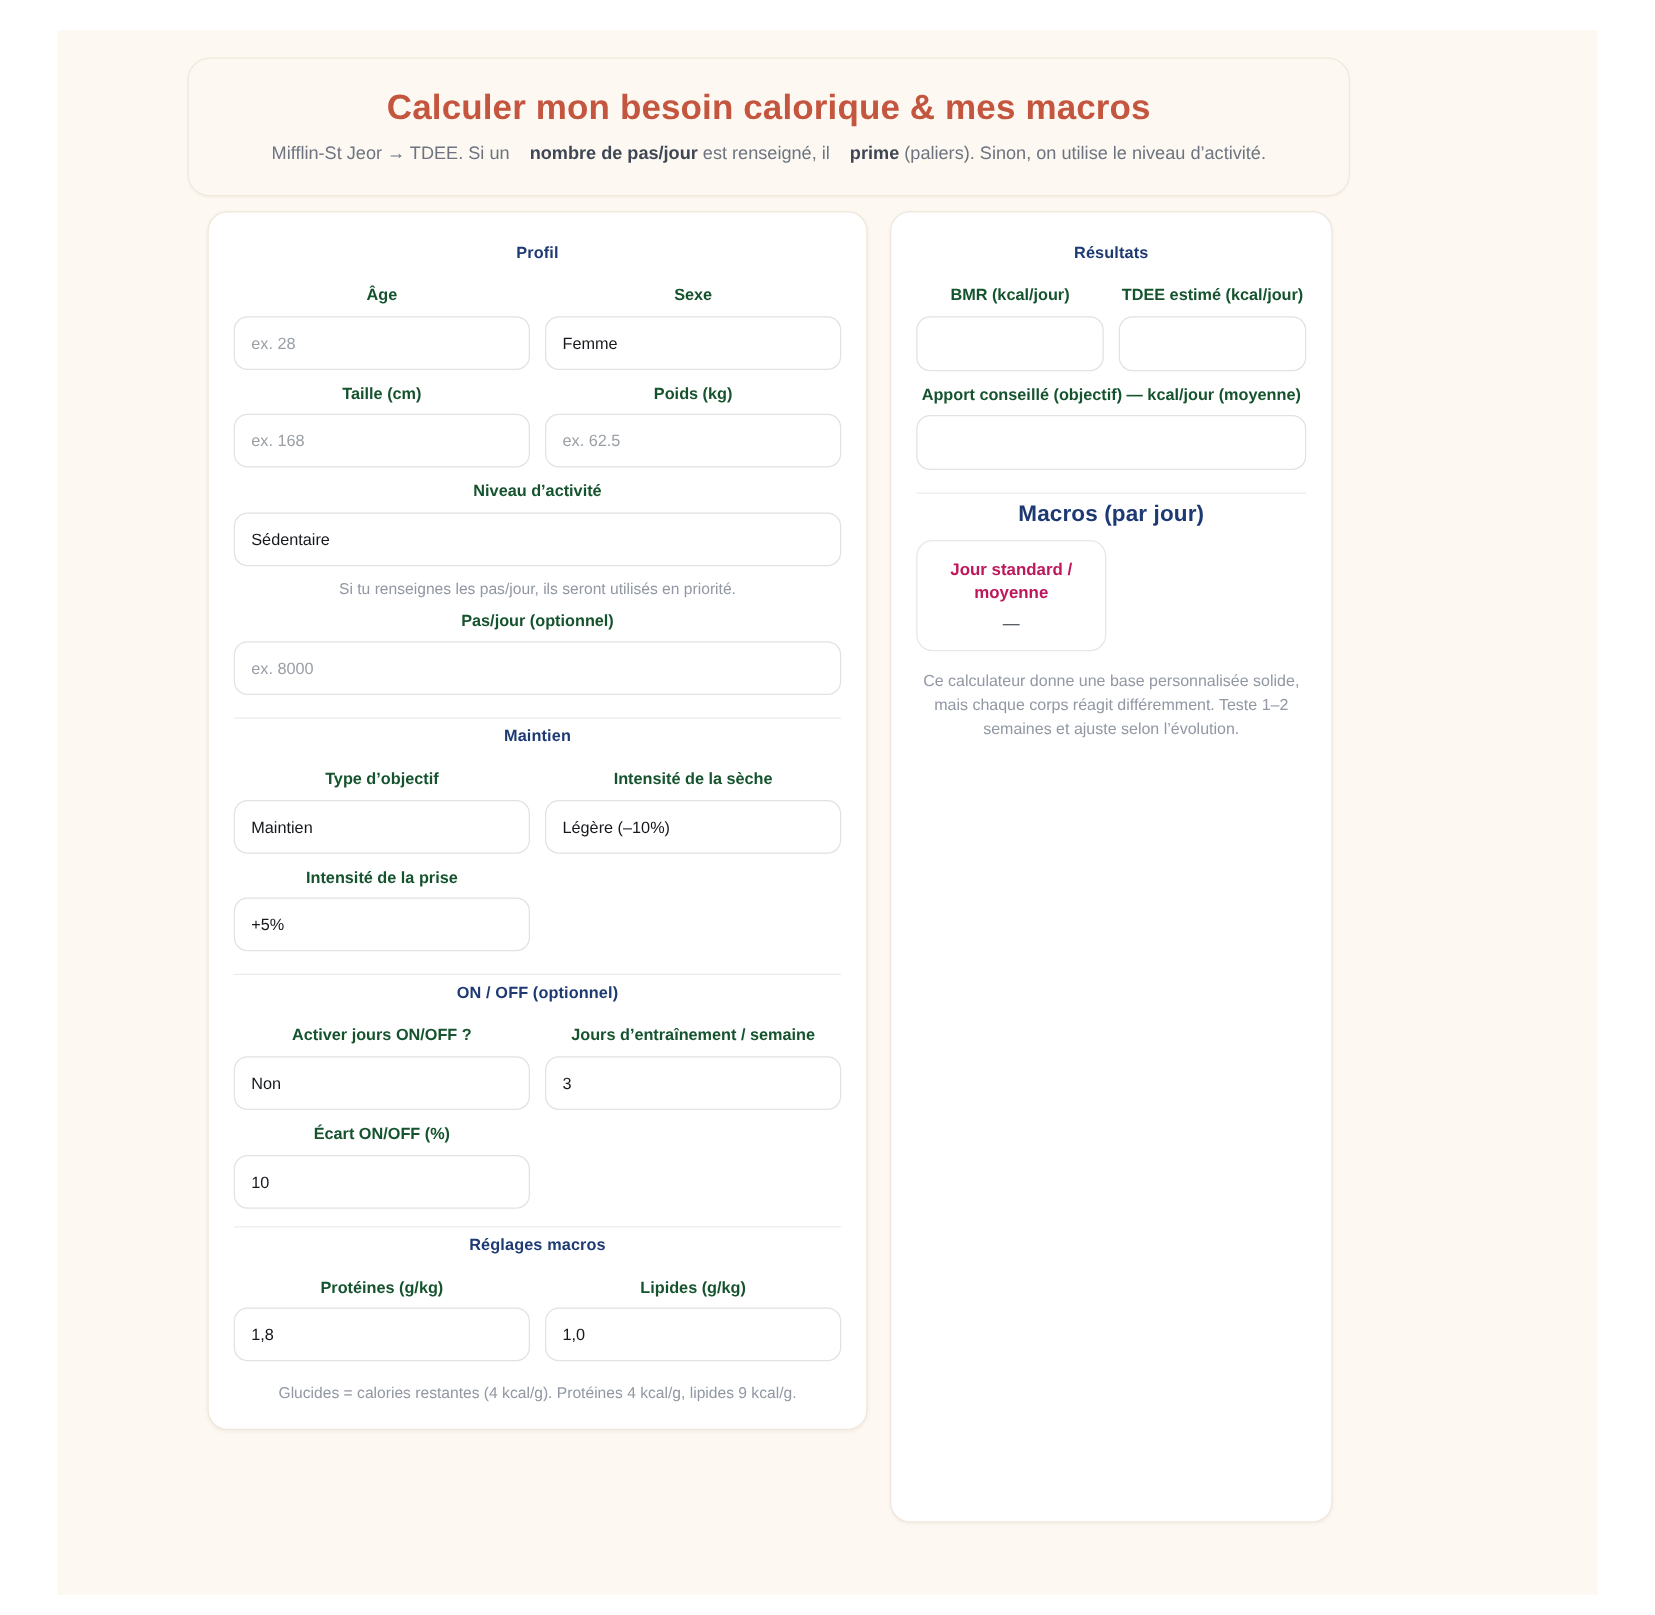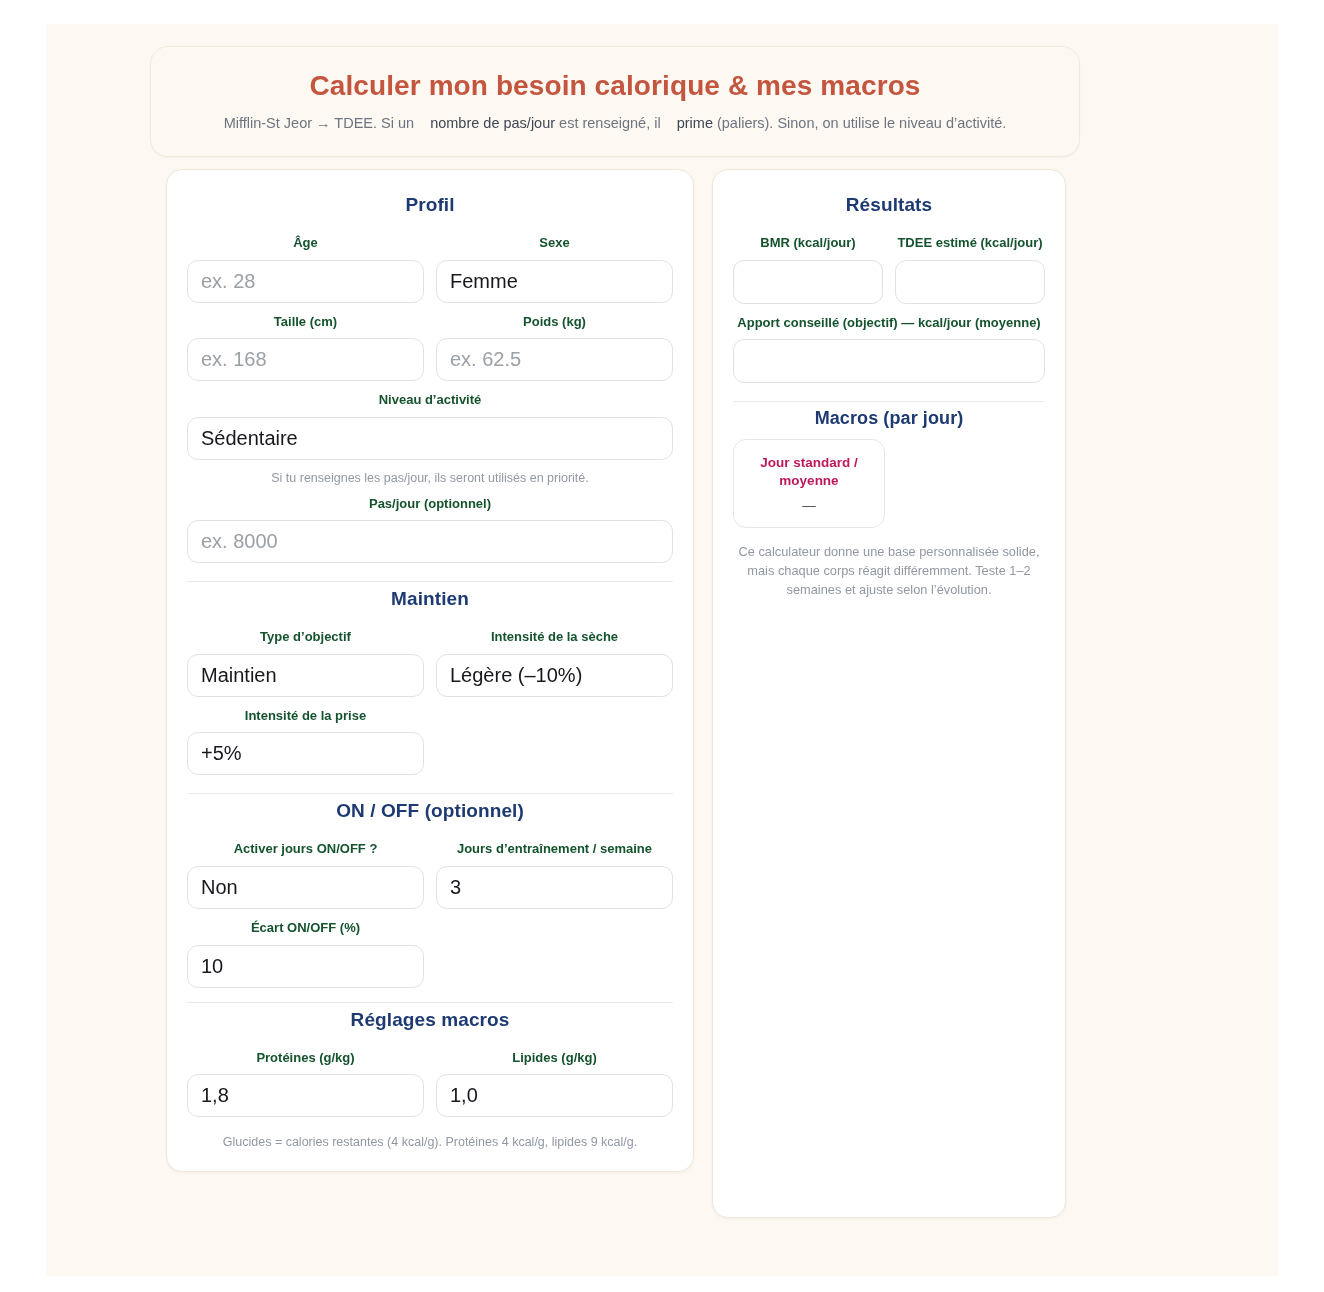--- a/index.html
+++ b/index.html
@@ -49,21 +49,21 @@
     color: #c4563f;
     letter-spacing: .1px;
     line-height: 1.2;
   }
   .header-sub {
     margin: 0;
     font-size: 14.5px;
     color: #6d7480;
     line-height: 1.45;
   }
-  .header-sub b { color: #3f4754; font-weight: normal; padding-left: 12px; }
+  .header-sub b { color: #3f4754; font-weight: bold; padding-left: 12px; }
 
   
   .cols {
     position: absolute;
     left: 166px;
     top: 145px;
     width: 900px;
     display: flex;
     gap: 18px;
     align-items: flex-start;
@@ -73,21 +73,21 @@
     border: 1px solid #efe7dc;
     border-radius: 16px;
     box-shadow: 0 1px 3px rgba(60,40,20,.05);
   }
   .card-left { width: 528px; padding: 18px 20px 20px; }
   .card-right { width: 354px; padding: 18px 20px 32px; min-height: 1049px; }
 
   .section-title {
     margin: 6px 0 10px;
     text-align: center;
-    font-size: 19px;
+    font-size: 13px;
     font-weight: bold;
     color: #1e3a73;
     letter-spacing: .1px;
   }
   .section-title.small { font-size: 18px; }
 
   .divider {
     height: 1px;
     background: #ebebeb;
     margin: 18px 0 2px;
@@ -115,21 +115,21 @@
   }
 
   .inp {
     display: block;
     width: 100%;
     height: 43px;
     border: 1px solid #e2e2e3;
     border-radius: 11px;
     background: #ffffff;
     font-family: "Liberation Sans", sans-serif;
-    font-size: 20px;
+    font-size: 13px;
     color: #16181d;
     padding: 0 13px;
     line-height: 41px;
     white-space: nowrap;
     overflow: hidden;
     text-overflow: ellipsis;
   }
   .inp.ph { color: #9aa0a6; }
   .inp.result { height: 44px; }
 

